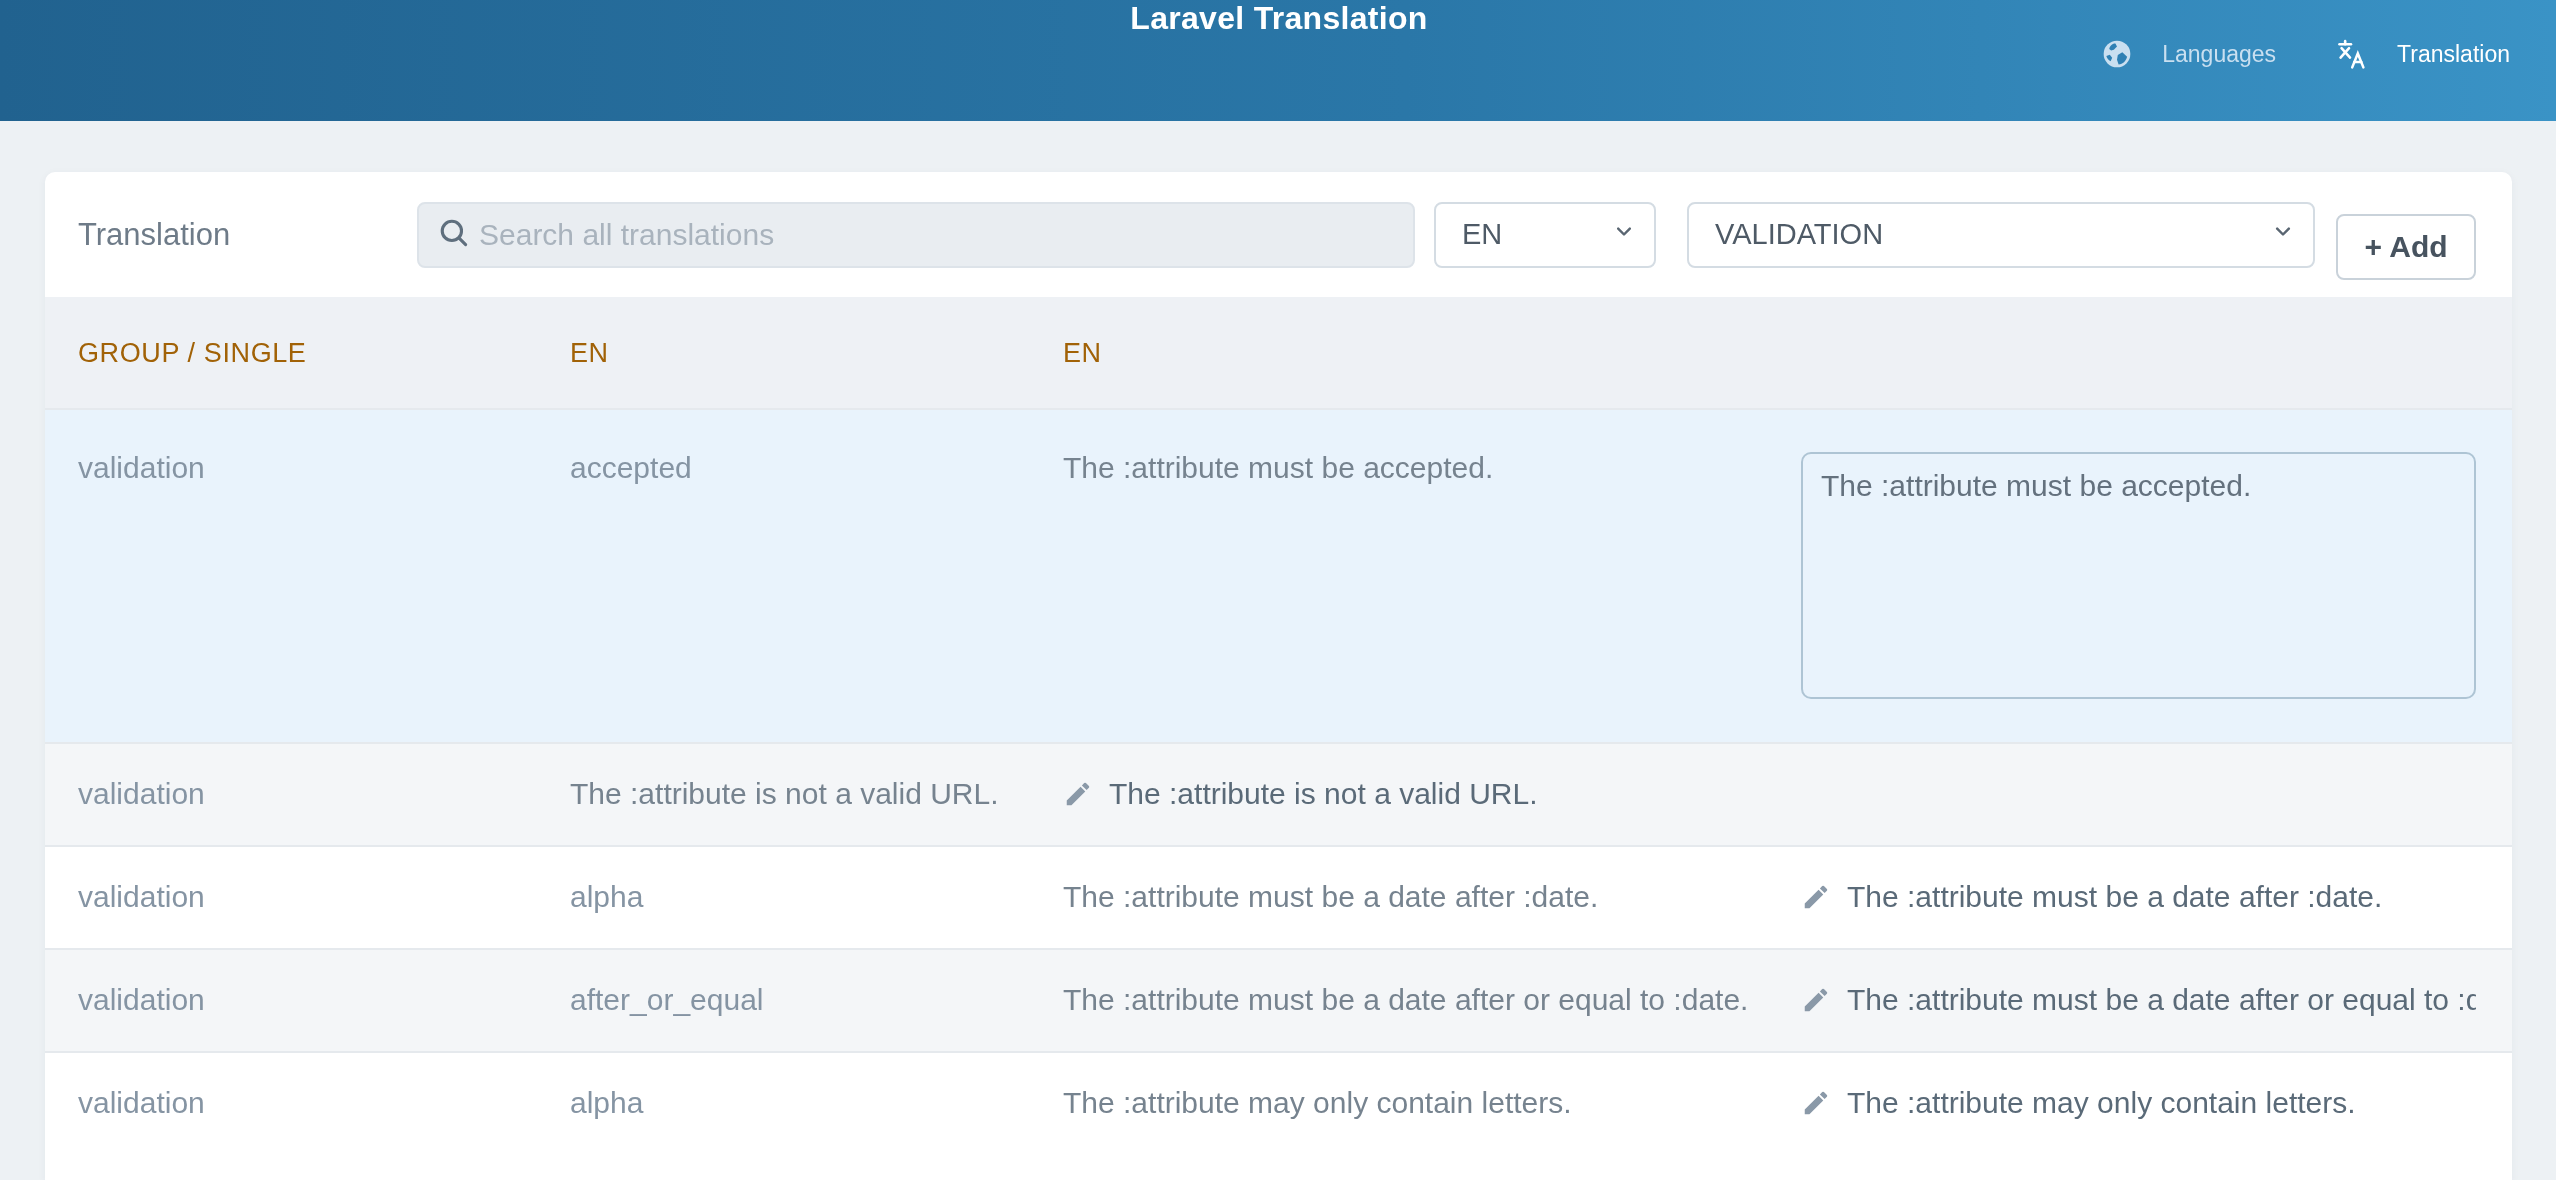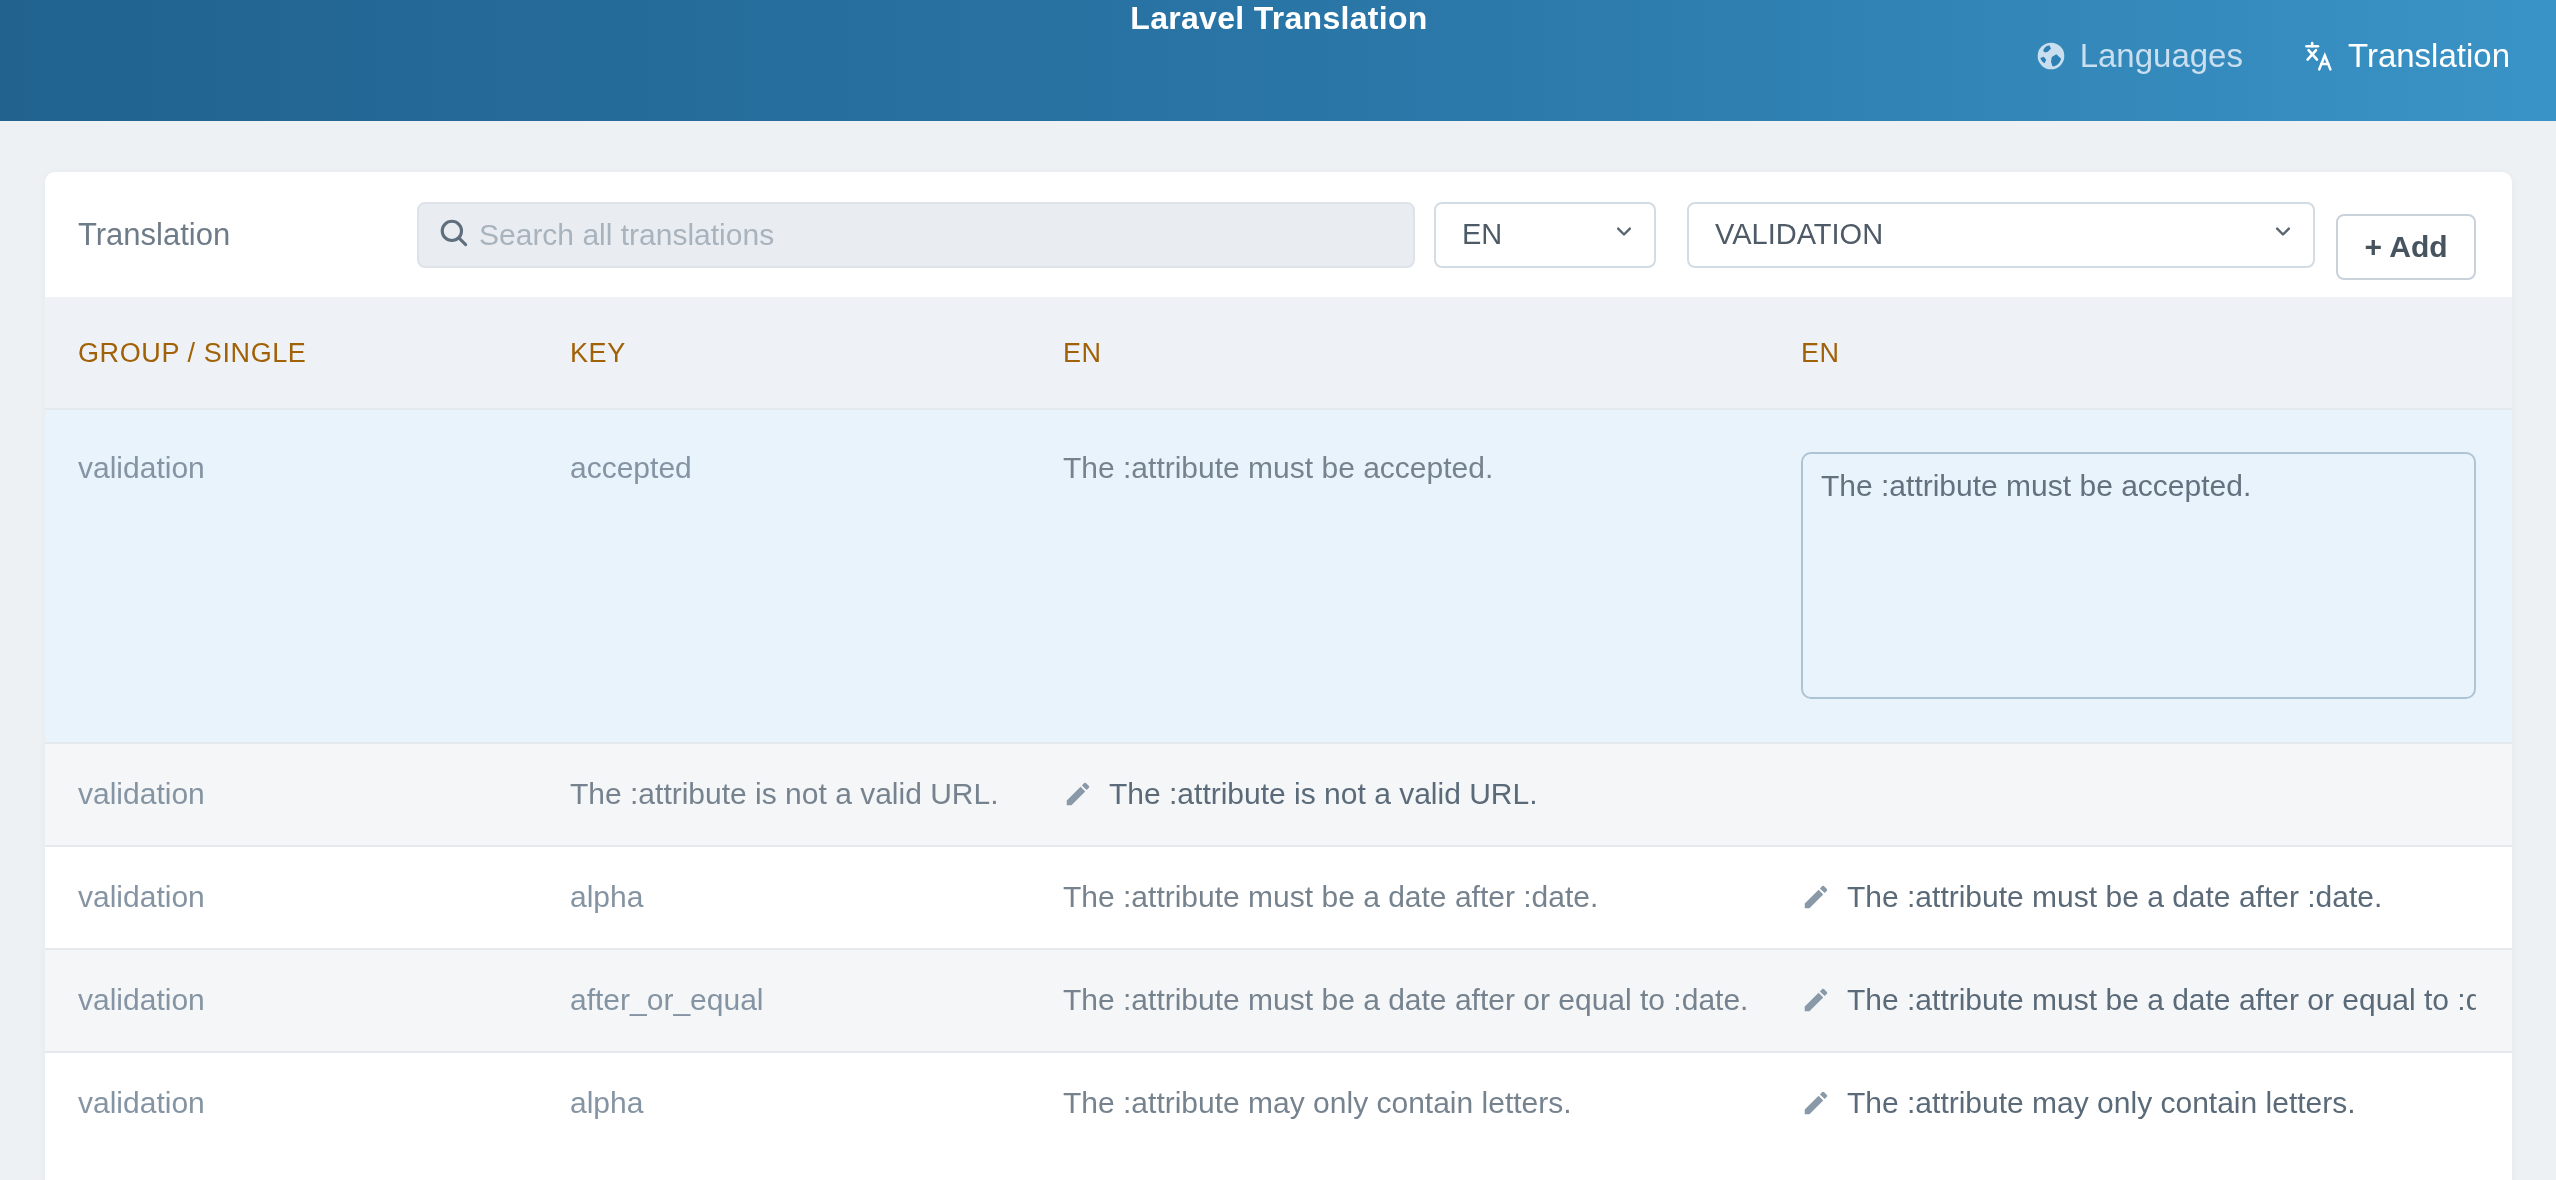--- a/index.html
+++ b/index.html
@@ -11,21 +11,21 @@
   
   .navbar {
     height:121px;
     background:linear-gradient(90deg,#21628f 0%,#2a77a8 55%,#3a93c6 100%);
     display:flex; align-items:center;
     padding:0 46px 0 48px;
     flex-direction:column;
   }
   .brand { font-size:32px; font-weight:bold; color:#ffffff; letter-spacing:.3px; cursor:pointer; }
   .nav-links { margin-left:auto; display:flex; align-items:center; gap:58px; }
-  .nav-link { display:flex; align-items:center; gap:13px; font-size:33px; cursor:pointer; text-decoration:none;justify-content:center; }
+  .nav-link { display:flex; align-items:center; gap:29px; font-size:23px; cursor:pointer; text-decoration:none;justify-content:center; }
   .nav-link.dim { color:#c9dff0; }
   .nav-link.active { color:#ffffff; }
   .nav-link svg { display:block; }
 
   
   .card {
     margin:51px 44px 0 45px;
     width:2467px; height:1008px;
     background:#ffffff;
     border-radius:10px 10px 0 0;
@@ -145,21 +145,20 @@
         <svg width="28" height="28" viewBox="0 0 24 24" fill="none" stroke="#5a6672" stroke-width="2.1" stroke-linecap="round" stroke-linejoin="round">
           <polyline points="7,10 12,15 17,10"></polyline>
         </svg>
       </span>
     </div>
     <button class="add-btn">+ Add</button>
   </div>
 
   <div class="thead">
     <div class="cell">GROUP / SINGLE</div>
-    <div class="cell">KEY</div>
     <div class="cell">EN</div>
     <div class="cell">EN</div>
   </div>
 
   <div id="rows">
       <div class="row selected">
         <div class="cell cell-group">validation</div>
         <div class="cell cell-key">accepted</div>
         <div class="cell cell-source">The :attribute must be accepted.</div>
         <div class="cell cell-target">

